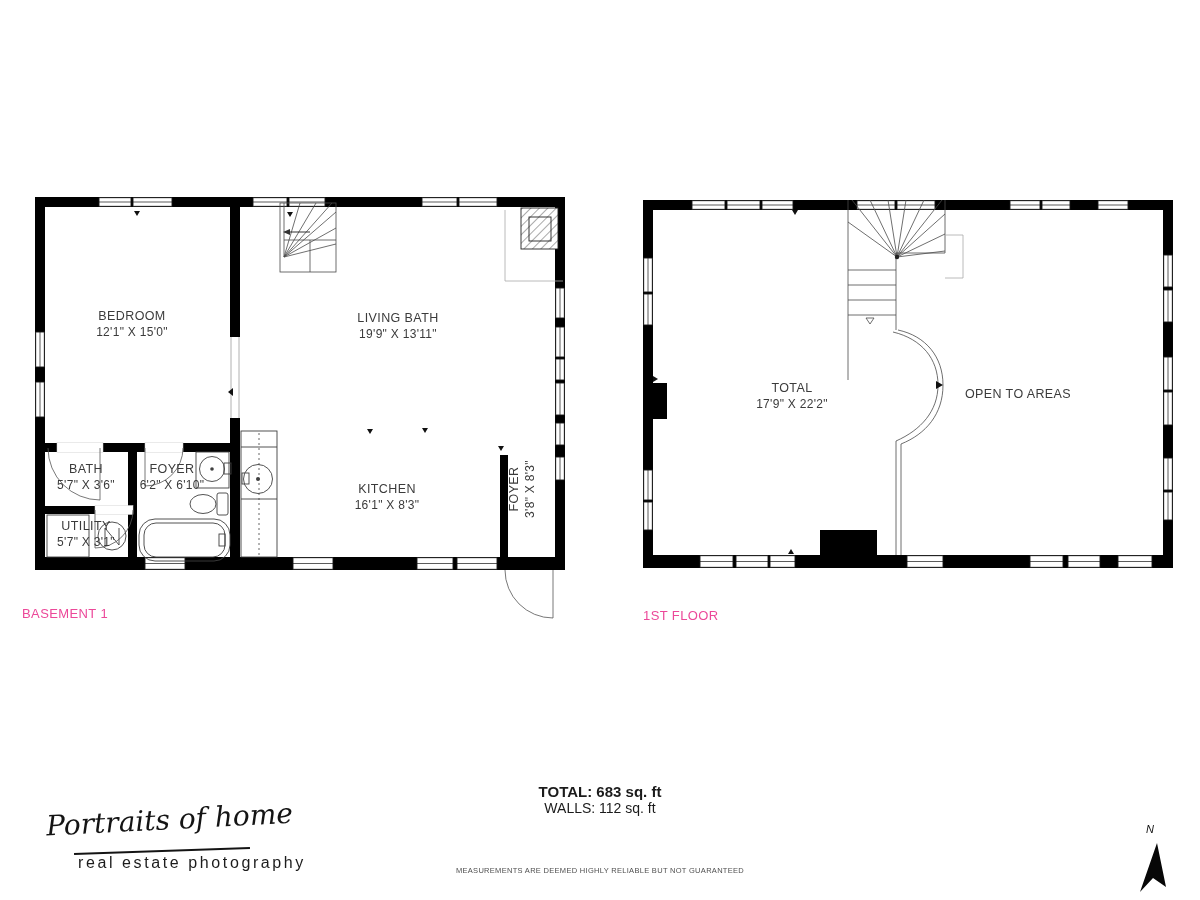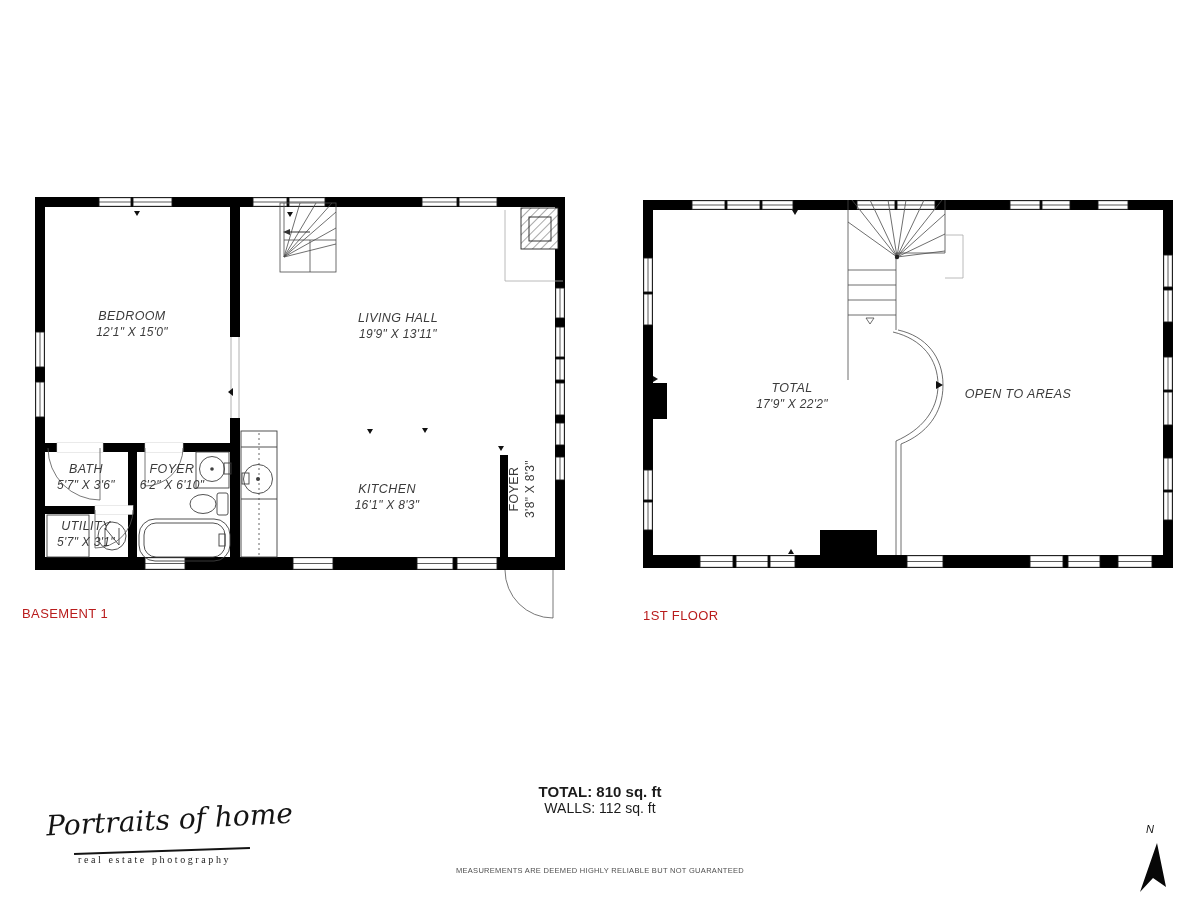--- a/index.html
+++ b/index.html
@@ -8,38 +8,38 @@
   #plan-svg{position:absolute;left:0;top:0;}
   .win{fill:#ffffff;stroke:#161616;stroke-width:.9;}
   .winline{stroke:#161616;stroke-width:.7;}
   .open{fill:#ffffff;stroke:#d6d6d6;stroke-width:.5;}
   .fix{fill:none;stroke:#3f3f3f;stroke-width:.9;}
   .thin{fill:none;stroke:#4a4a4a;stroke-width:.8;}
   .faint{fill:none;stroke:#a8a8a8;stroke-width:.8;}
   .arc{fill:none;stroke:#555;stroke-width:.8;}
   .tick{fill:#111;}
   .room{position:absolute;transform:translateX(-50%);text-align:center;white-space:nowrap;
-        color:#3b3b3b;font-style:italic;}
+        color:#3b3b3b;}
   .rname{font-size:12.5px;letter-spacing:.4px;line-height:16px;}
   .rdims{font-size:12px;letter-spacing:.3px;line-height:16px;}
   .room-rot{position:absolute;transform:translate(-50%,-50%) rotate(-90deg);text-align:center;
         white-space:nowrap;color:#3b3b3b;}
-  .floor-label{position:absolute;font-size:13px;color:#b91c1c;letter-spacing:.4px;}
+  .floor-label{position:absolute;font-size:13px;color:#ec4899;letter-spacing:.4px;}
   .summary{position:absolute;left:0;right:0;top:783px;text-align:center;
            font-size:14px;line-height:17px;color:#1b1b1b;}
   .summary .total{font-size:15px;font-weight:bold;}
   .disclaimer{position:absolute;left:0;right:0;top:866px;text-align:center;
               font-size:7.5px;letter-spacing:.3px;color:#4f4f4f;}
   .logo{position:absolute;left:46px;top:804px;width:215px;}
   .logo-script{font-family:"DejaVu Serif", serif;font-style:italic;font-size:28px;
                color:#141414;transform:rotate(-3deg);white-space:nowrap;}
   .logo-underline{position:absolute;left:28px;top:46px;width:176px;height:1.5px;
                   background:#141414;transform:rotate(-2deg);}
-  .logo-sub{position:absolute;left:32px;top:50px;font-size:10px;letter-spacing:2.6px;
-            color:#1c1c1c;white-space:nowrap;font-family:Liberation Serif, serif;}
+  .logo-sub{position:absolute;left:32px;top:50px;font-size:16px;letter-spacing:2.6px;
+            color:#1c1c1c;white-space:nowrap;}
   .compass-n{position:absolute;left:1146px;top:823px;font-size:11px;font-style:italic;color:#111;}
 </style>
 </head>
 <body>
 
 <div id="page">
 
 <svg id="plan-svg" width="1200" height="900" viewBox="0 0 1200 900">
   <defs>
     <pattern id="hatch" width="6" height="6" patternUnits="userSpaceOnUse" patternTransform="rotate(45)">
@@ -282,21 +282,21 @@
       <polygon points="653,376 653,382 658,379"></polygon>
     </g>
   </g>
 </svg>
 
 <div class="room" style="left:132px;top:308px">
   <div class="rname">BEDROOM</div>
   <div class="rdims">12'1" X 15'0"</div>
 </div>
 <div class="room" style="left:398px;top:310px">
-  <div class="rname">LIVING HALL</div>
+  <div class="rname">LIVING BATH</div>
   <div class="rdims">19'9" X 13'11"</div>
 </div>
 <div class="room" style="left:86px;top:461px">
   <div class="rname">BATH</div>
   <div class="rdims">5'7" X 3'6"</div>
 </div>
 <div class="room" style="left:172px;top:461px">
   <div class="rname">FOYER</div>
   <div class="rdims">6'2" X 6'10"</div>
 </div>
@@ -318,21 +318,21 @@
   <div class="rdims">17'9" X 22'2"</div>
 </div>
 <div class="room" style="left:1018px;top:386px">
   <div class="rname">OPEN TO AREAS</div>
 </div>
 
 <div class="floor-label" style="left:22px;top:606px">BASEMENT 1</div>
 <div class="floor-label" style="left:643px;top:608px">1ST FLOOR</div>
 
 <div class="summary">
-  <div class="total">TOTAL: 810 sq. ft</div>
+  <div class="total">TOTAL: 683 sq. ft</div>
   <div>WALLS: 112 sq. ft</div>
 </div>
 <div class="disclaimer">MEASUREMENTS ARE DEEMED HIGHLY RELIABLE BUT NOT GUARANTEED</div>
 
 <div class="logo">
   <div class="logo-script">Portraits of home</div>
   <div class="logo-underline"></div>
   <div class="logo-sub">real estate photography</div>
 </div>
 

